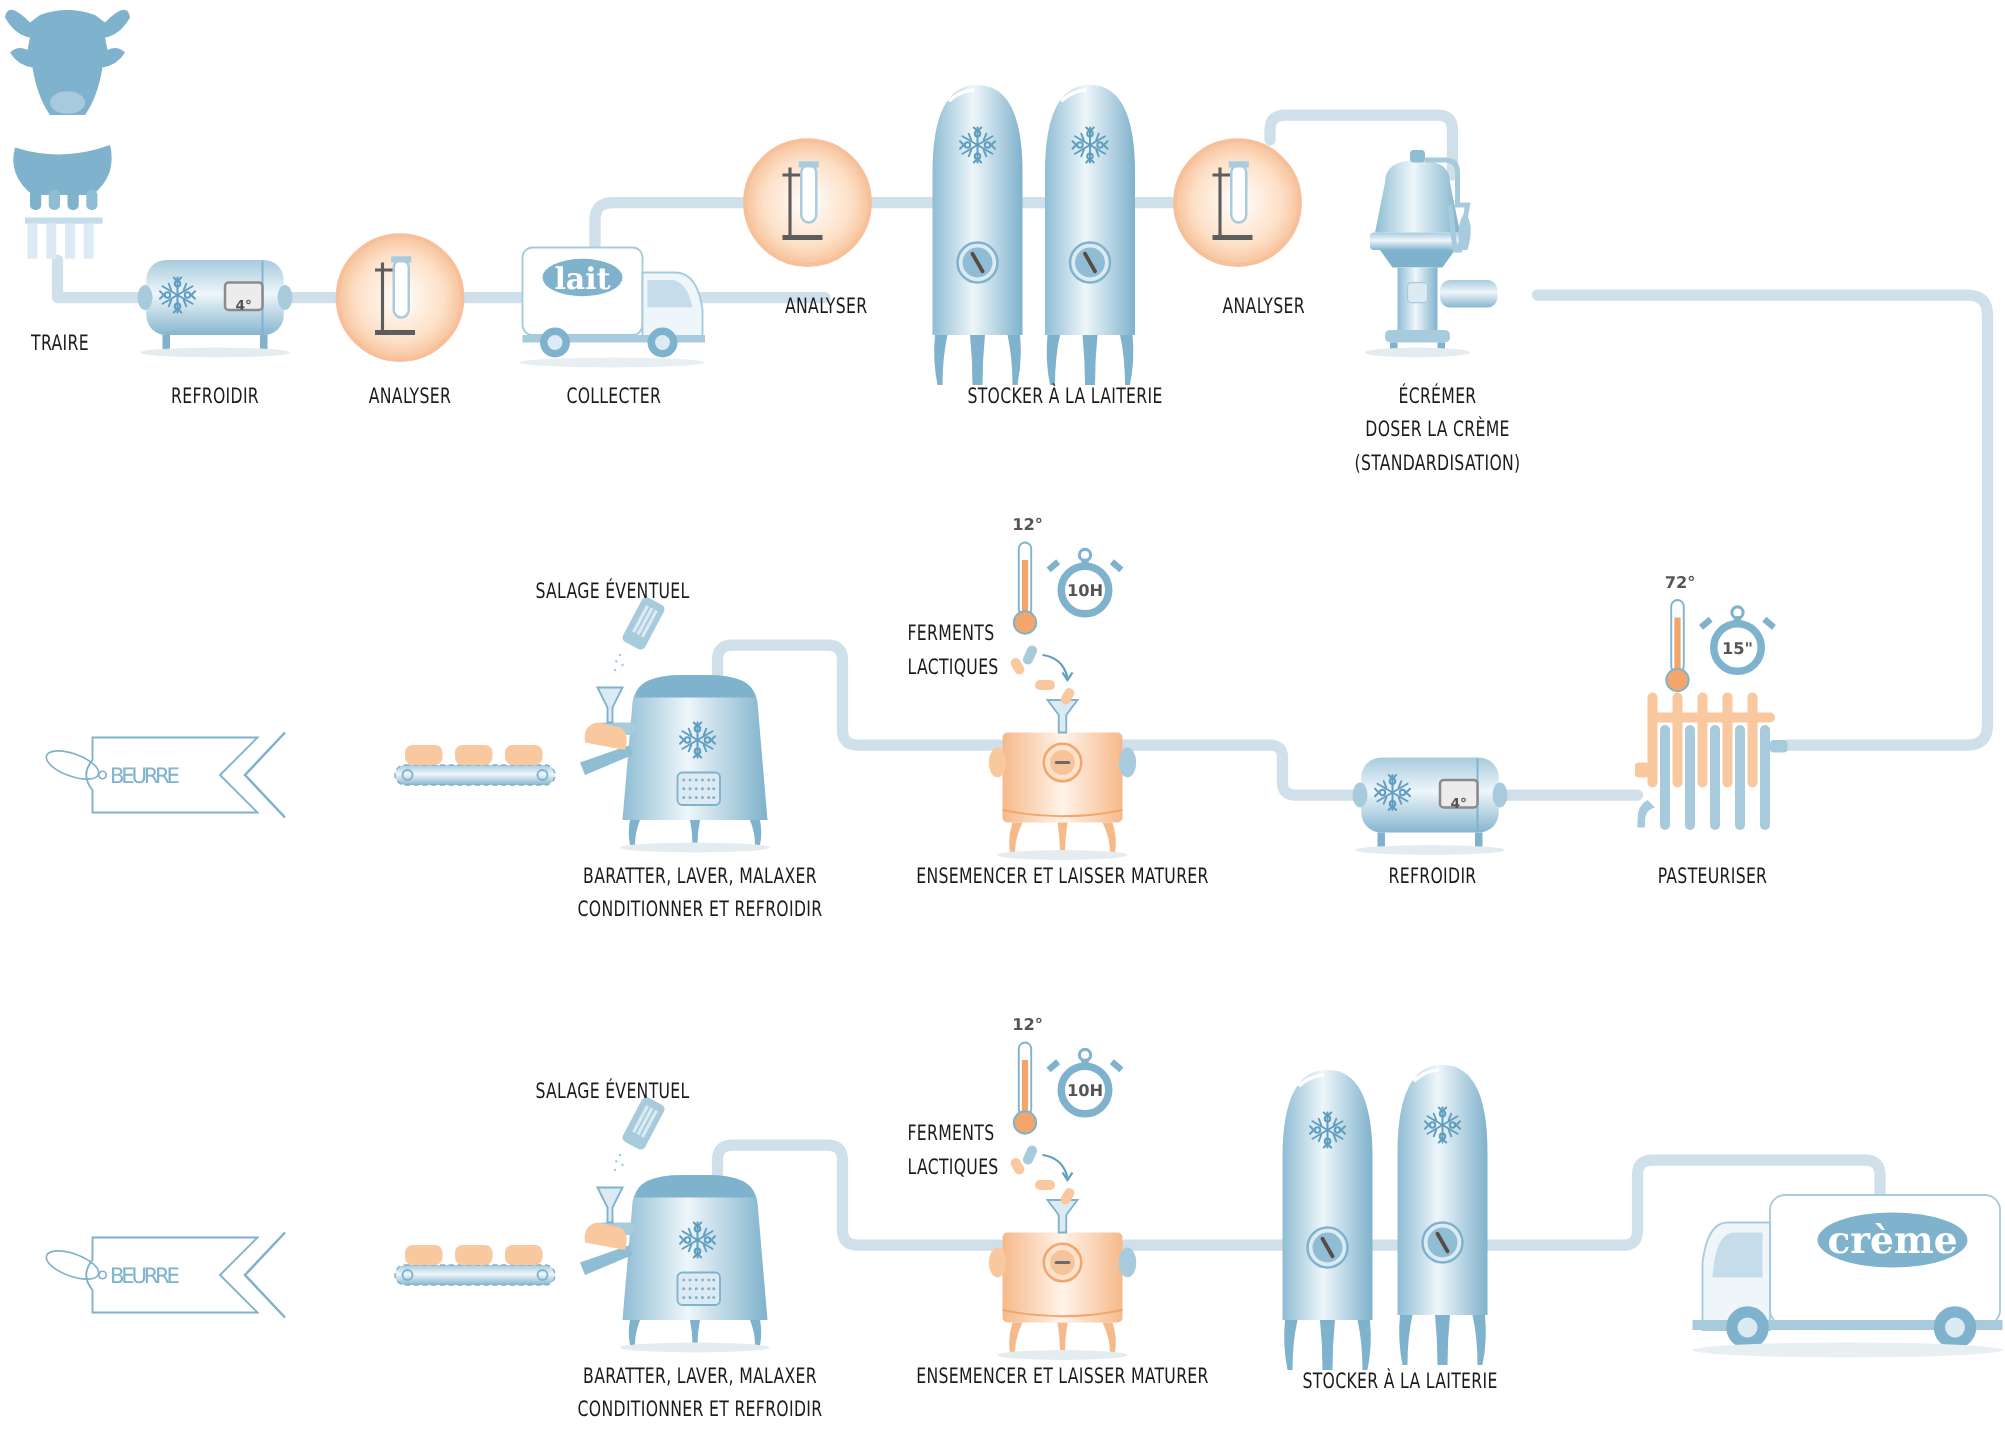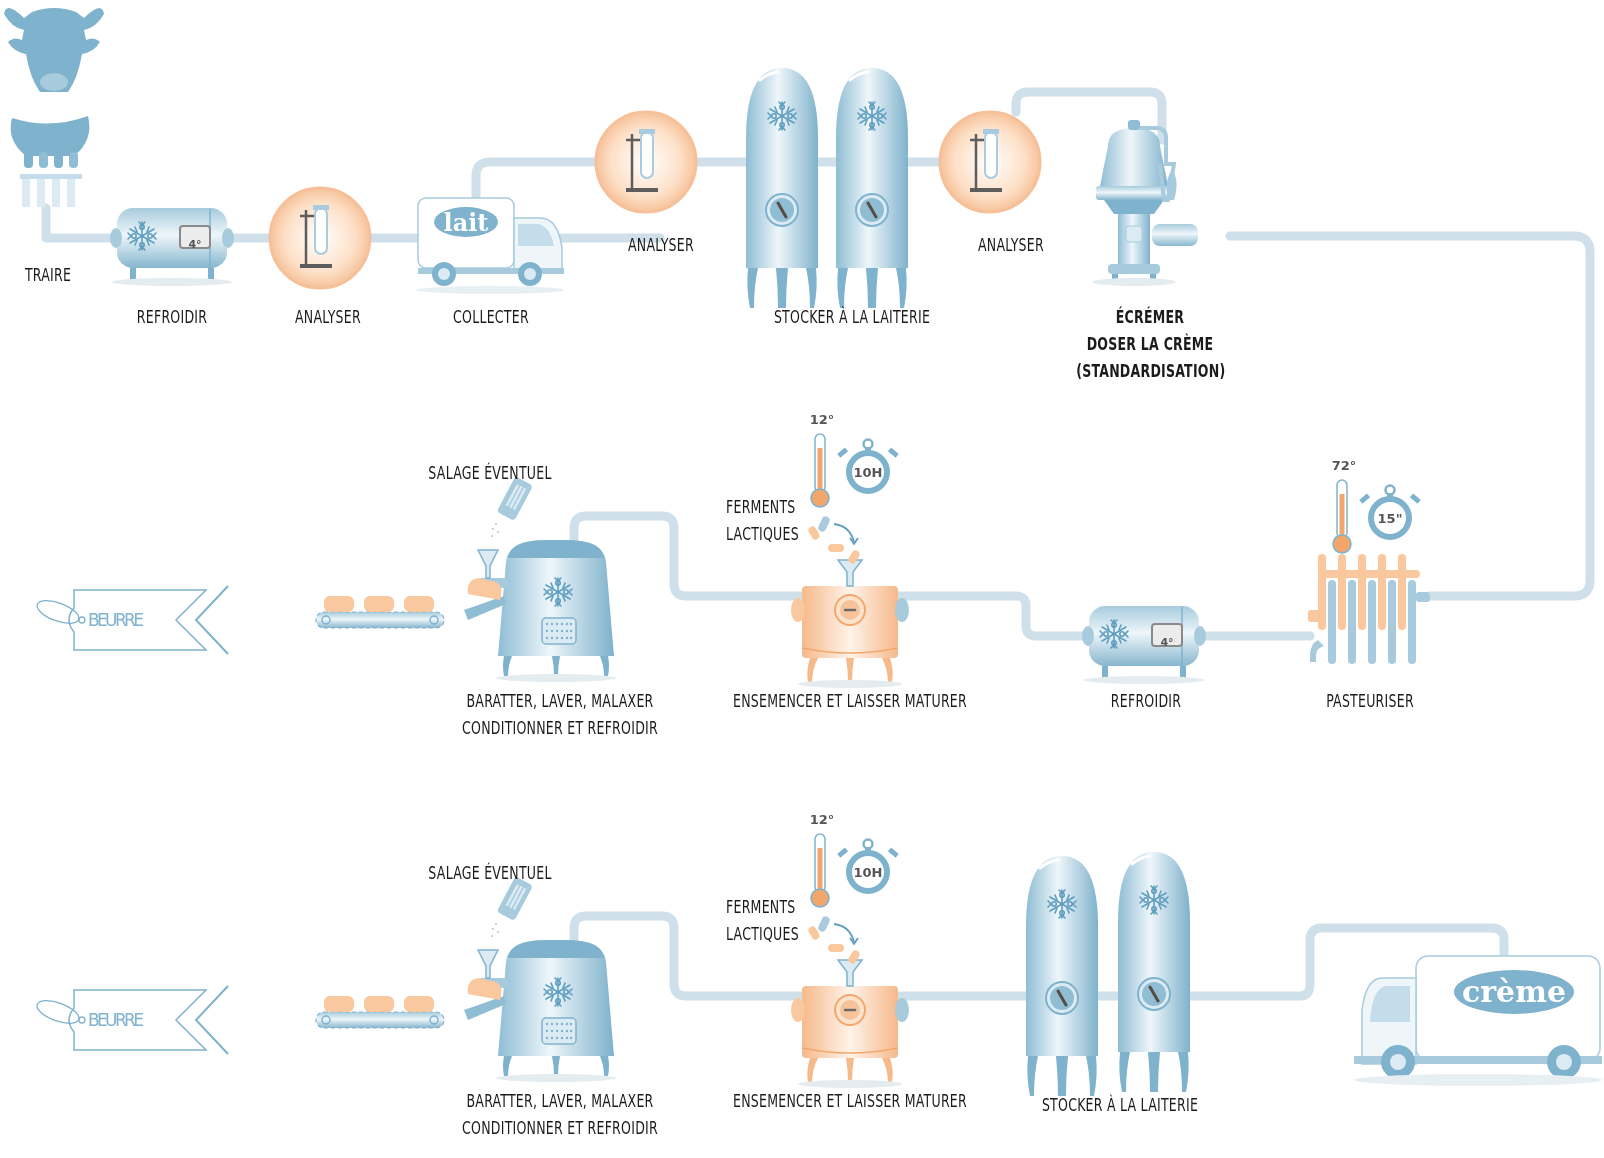--- a/index.html
+++ b/index.html
@@ -315,21 +315,21 @@
 </svg>
 
 
 <div class="lbl" style="left:8px; top:262px; width:80px;">TRAIRE</div>
 <div class="lbl" style="left:112px; top:304px; width:120px;">REFROIDIR</div>
 <div class="lbl" style="left:268px; top:304px; width:120px;">ANALYSER</div>
 <div class="lbl" style="left:426px; top:304px; width:130px;">COLLECTER</div>
 <div class="lbl" style="left:596px; top:232px; width:130px;">ANALYSER</div>
 <div class="lbl" style="left:732px; top:304px; width:240px;">STOCKER À LA LAITERIE</div>
 <div class="lbl" style="left:946px; top:232px; width:130px;">ANALYSER</div>
-<div style="position:absolute; left:1060px; top:304px; width:180px;font-weight:bold;">
+<div style="position:absolute; left:1060px; top:304px; width:180px;">
   <div class="lbl" style="position:relative; width:180px;">ÉCRÉMER</div>
   <div class="lbl" style="position:relative; width:180px;">DOSER LA CRÈME</div>
   <div class="lbl" style="position:relative; width:180px;">(STANDARDISATION)</div>
 </div>
 
 <div class="lbl" style="left:410px; top:460px; width:160px;">SALAGE ÉVENTUEL</div>
 <div class="lbl left" style="left:726px; top:494px;">FERMENTS</div>
 <div class="lbl left" style="left:726px; top:521px;">LACTIQUES</div>
 <div class="lbl" style="left:430px; top:688px; width:260px;">BARATTER, LAVER, MALAXER</div>
 <div class="lbl" style="left:430px; top:715px; width:260px;">CONDITIONNER ET REFROIDIR</div>

